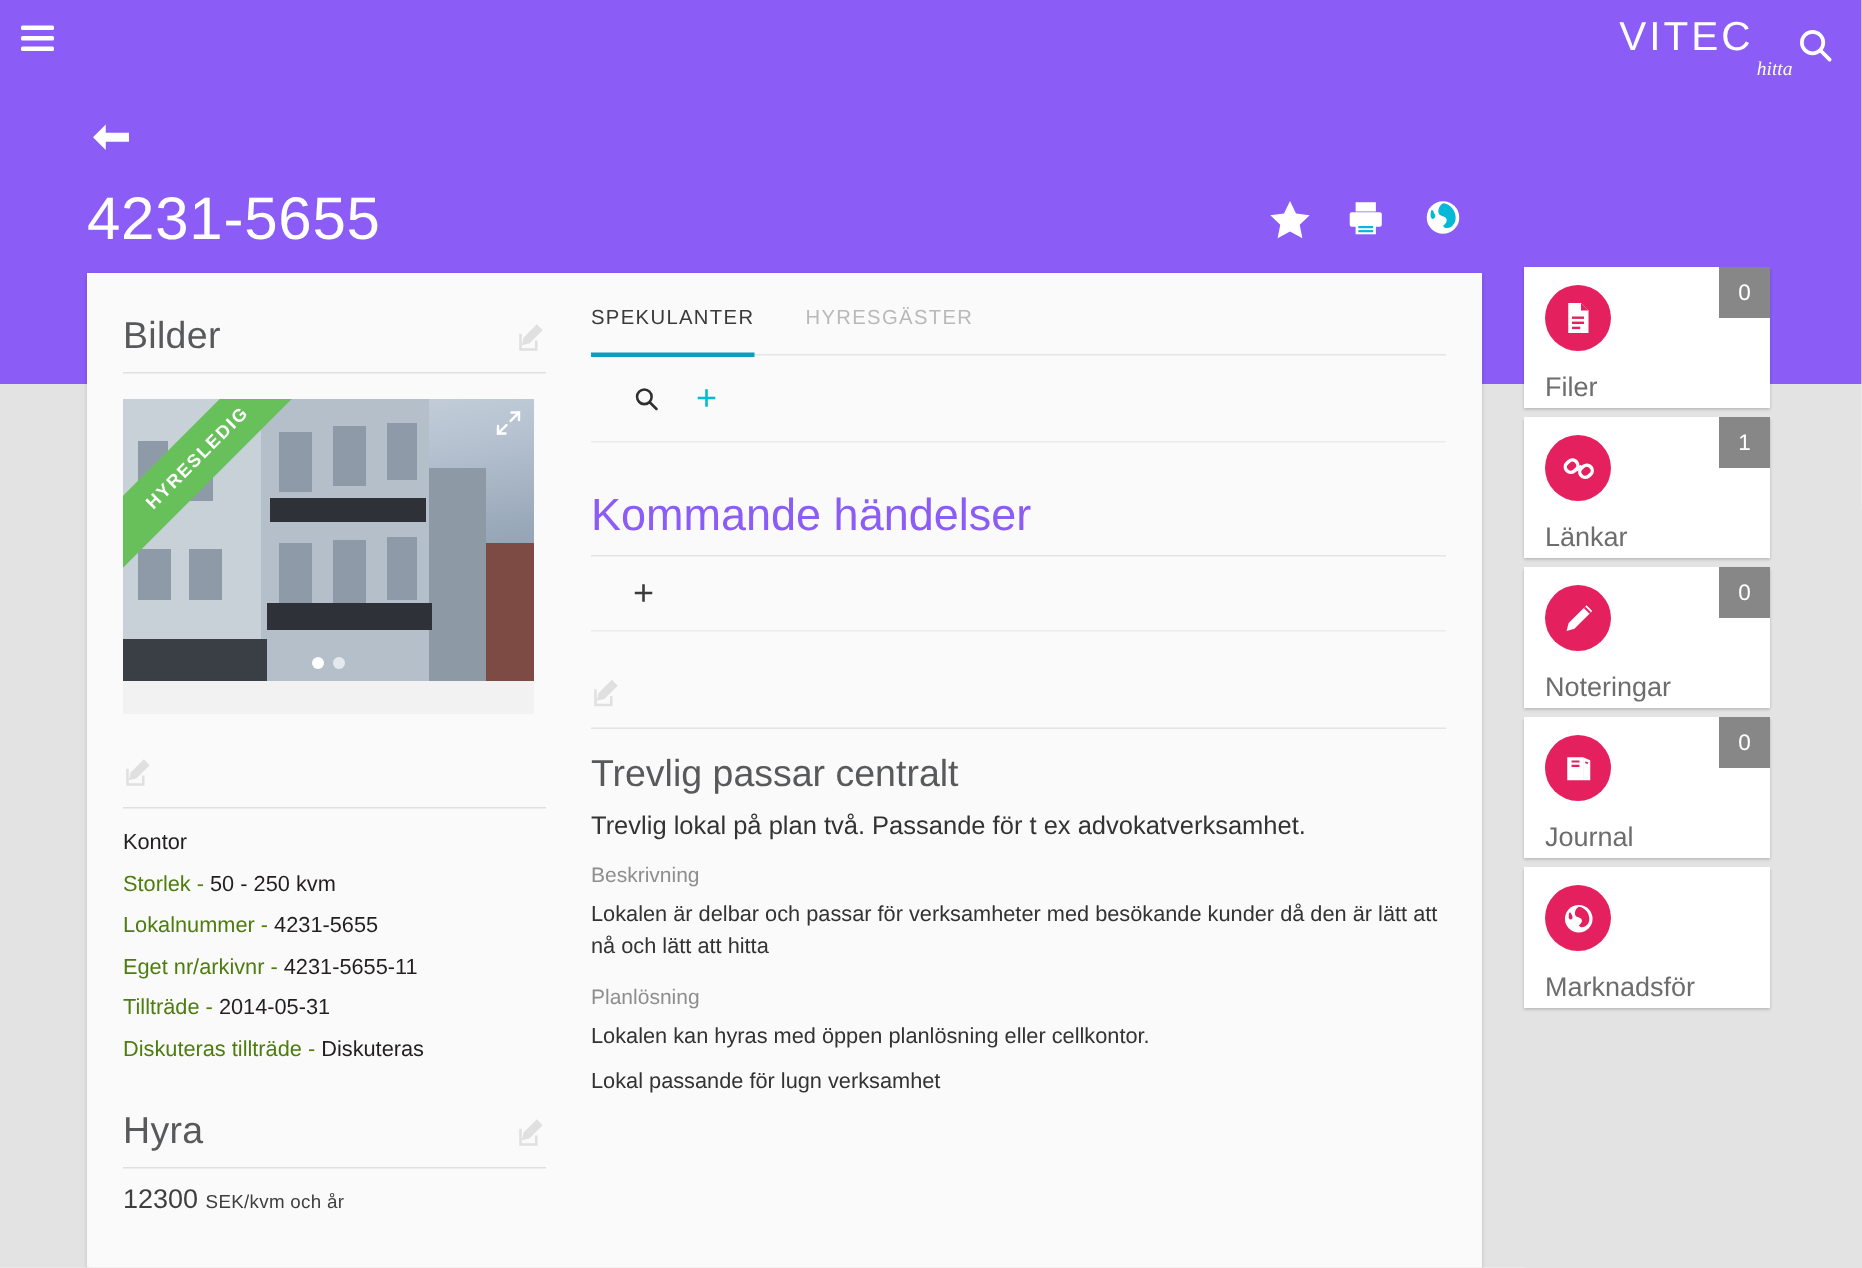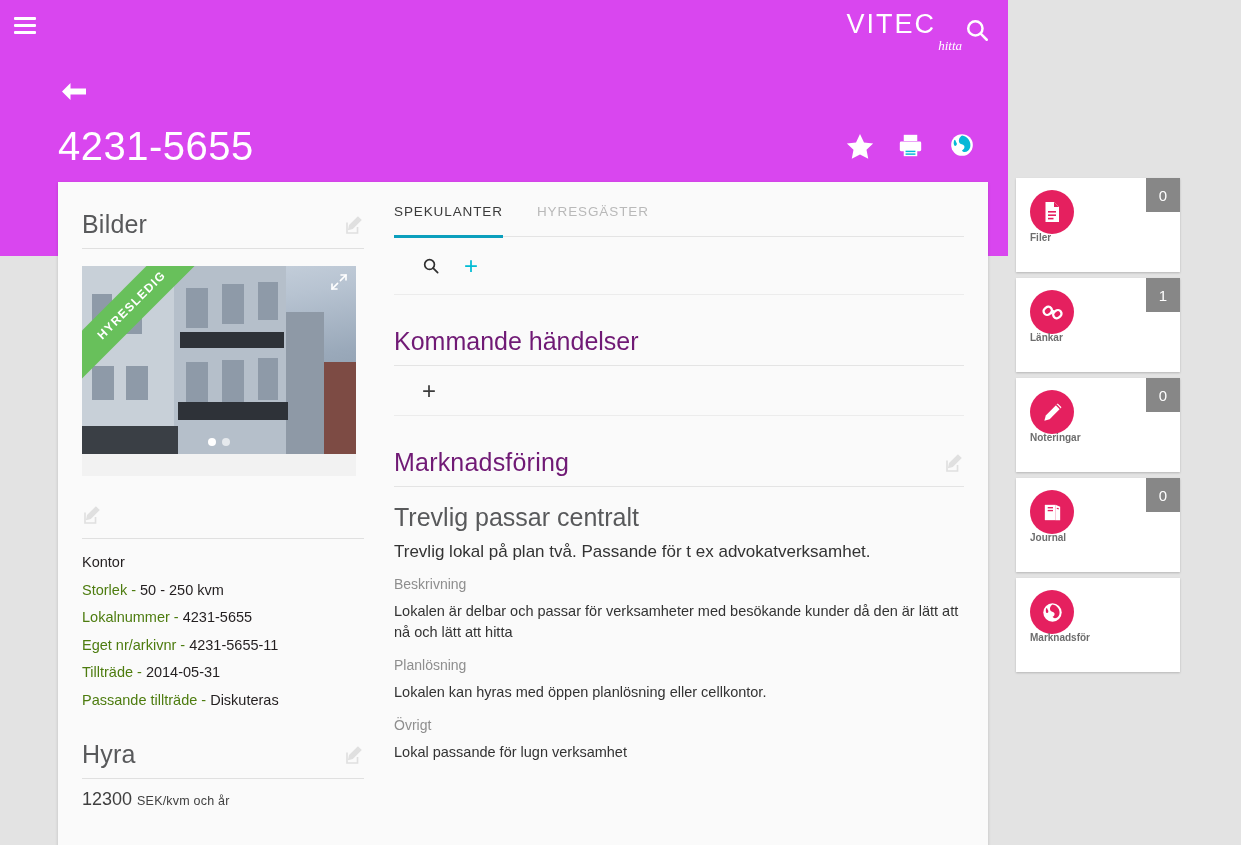--- a/index.html
+++ b/index.html
@@ -8,22 +8,22 @@
     overflow: hidden;
     background: #e3e3e3;
     font-family: "Liberation Sans", sans-serif;
     -webkit-font-smoothing: antialiased;
   }
 
   
   #app { position: relative; width: 1241px; height: 845px; }
   .header-band {
     position: absolute; left: 0; top: 0;
-    width: 1008px; height: 256px;
-    background: #d946ef;
+    width: 1241px; height: 256px;
+    background: #8b5cf6;
   }
   .hamburger {
     position: absolute; left: 14px; top: 17px;
     width: 22px; height: 18px;
     cursor: pointer;
   }
   .hamburger span {
     display: block; height: 3px; background: #fff;
     border-radius: 1px; margin-bottom: 4px; width: 22px;
   }
@@ -132,21 +132,21 @@
   .toolbar-row {
     height: 58px; display: flex; align-items: center; gap: 24px;
     border-bottom: 1px solid #ececec; padding-left: 28px;
   }
   .tb-icon { width: 18px; height: 18px; cursor: pointer; }
   .plus-teal { font-size: 24px; color: #00bcd4; line-height: 1; cursor: pointer; font-weight: 500; }
   .plus-dark { font-size: 24px; color: #3b3b3b; line-height: 1; cursor: pointer; font-weight: 500; }
 
   .section2 { margin-top: 32px; }
   .section2 h2 {
-    font-size: 25px; font-weight: 300; color: #701a75;
+    font-size: 30px; font-weight: 300; color: #8b5cf6;
     padding-bottom: 9px; border-bottom: 1px solid #e4e4e4;
   }
   .addrow { height: 50px; display: flex; align-items: center; padding-left: 28px; border-bottom: 1px solid #ececec; }
 
   .mk-title { font-size: 25px; font-weight: 300; color: #58595b; margin-top: 16px; }
   .mk-sub { font-size: 17px; color: #333; margin-top: 10px; }
   .mk-label { font-size: 14px; color: #8e8e8e; margin-top: 14px; }
   .mk-text { font-size: 14.5px; color: #333; margin-top: 9px; line-height: 1.45; max-width: 570px; }
 
   
@@ -166,22 +166,22 @@
     color: #fff; font-size: 15px;
     display: flex; align-items: center; justify-content: center;
   }
   .card .circ {
     position: absolute; left: 14px; top: 12px;
     width: 44px; height: 44px; border-radius: 50%;
     background: #e5205f;
     display: flex; align-items: center; justify-content: center;
   }
   .card .clabel {
-    position: absolute; left: 14px; top: 54px;
-    font-size: 10px; color: #6d6d6d; font-weight: bold;
+    position: absolute; left: 14px; top: 70px;
+    font-size: 18px; color: #6d6d6d;
   }
 </style>
 </head>
 <body>
 
 <div id="app">
 
   <div class="header-band">
 
     <div class="hamburger">
@@ -304,21 +304,21 @@
           <div class="fact">
             <span class="lbl">Lokalnummer - </span><span>4231-5655</span>
           </div>
           <div class="fact">
             <span class="lbl">Eget nr/arkivnr - </span><span>4231-5655-11</span>
           </div>
           <div class="fact">
             <span class="lbl">Tillträde - </span><span>2014-05-31</span>
           </div>
           <div class="fact">
-            <span class="lbl">Passande tillträde - </span><span>Diskuteras</span>
+            <span class="lbl">Diskuteras tillträde - </span><span>Diskuteras</span>
           </div>
         </div>
       </div>
 
       <div class="block">
         <div class="section-head">
           <h2>Hyra</h2>
           <span class="edit-icon">
             <svg viewBox="0 0 20 20" width="20" height="20" fill="none" stroke="#dcdcdc" stroke-width="1.7">
               <path d="M3 6.5 L3 17 L13.5 17 L13.5 11"></path>
@@ -352,38 +352,36 @@
 
       <div class="section2">
         <h2>Kommande händelser</h2>
         <div class="addrow">
           <span class="plus-dark">+</span>
         </div>
       </div>
 
       <div class="section2">
         <div class="section-head" style="border-bottom:1px solid #e4e4e4;">
-          <h2 style="border:none;padding:0;">Marknadsföring</h2>
           <span class="edit-icon">
             <svg viewBox="0 0 20 20" width="20" height="20" fill="none" stroke="#dcdcdc" stroke-width="1.7">
               <path d="M3 6.5 L3 17 L13.5 17 L13.5 11"></path>
               <path d="M8.5 12.2 L16.6 4.1 L13.9 1.4 L5.8 9.5 L5 13 Z" fill="#dcdcdc" stroke="#dcdcdc"></path>
             </svg>
           </span>
         </div>
         <div class="mk-title">Trevlig passar centralt</div>
         <div class="mk-sub">Trevlig lokal på plan två. Passande för t ex advokatverksamhet.</div>
 
         <div class="mk-label">Beskrivning</div>
         <div class="mk-text">Lokalen är delbar och passar för verksamheter med besökande kunder då den är lätt att nå och lätt att hitta</div>
 
         <div class="mk-label">Planlösning</div>
         <div class="mk-text">Lokalen kan hyras med öppen planlösning eller cellkontor.</div>
 
-        <div class="mk-label">Övrigt</div>
         <div class="mk-text">Lokal passande för lugn verksamhet</div>
       </div>
     </div>
   </div>
 
   <div class="rail-cards">
 
     <div class="card">
       <div class="badge">0</div>
       <div class="circ">

